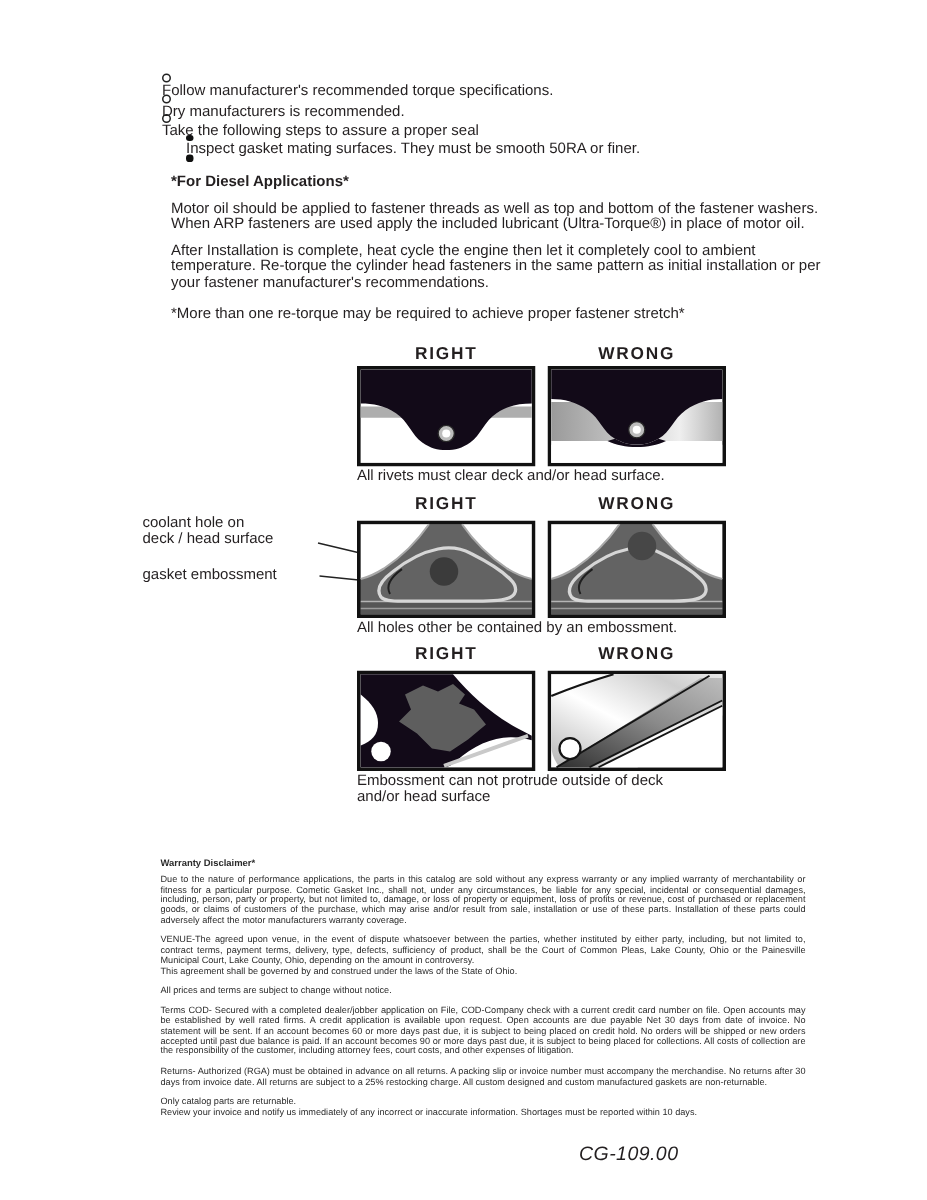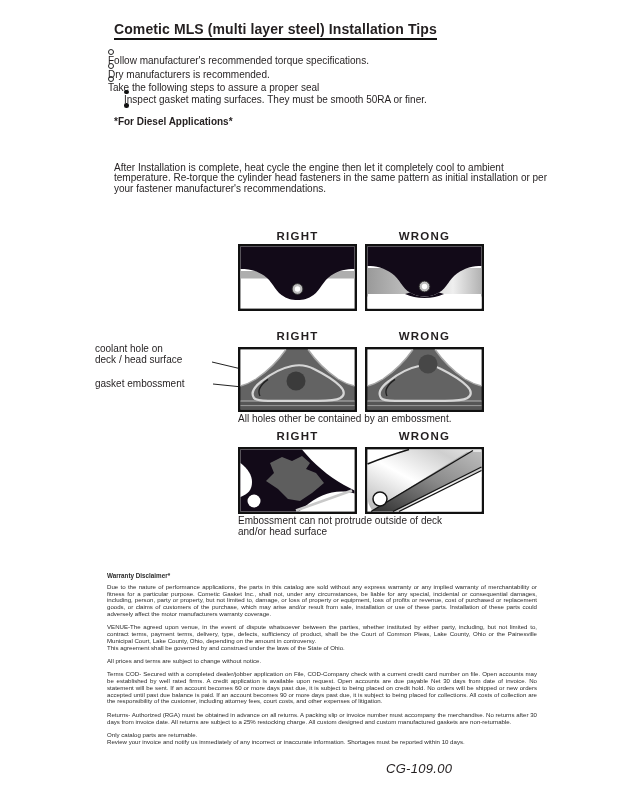--- a/index.html
+++ b/index.html
@@ -30,21 +30,20 @@
   .legal-p{margin:0;}
   .gap-before{margin-top:6.5px;}
   .doc-code{left:386px;top:761px;font-size:13px;letter-spacing:.3px;white-space:nowrap;font-style:italic;}
   svg{display:block;}
 </style>
 </head>
 <body>
 
 <div class="page">
 
-  <div class="abs title">Cometic MLS (multi layer steel) Installation Tips</div>
 
   <div class="abs bullets">
     <div class="bullet-row">
       <span class="gl-open"></span>
       <span>Follow manufacturer's recommended torque specifications.</span>
     </div>
     <div class="bullet-row">
       <span class="gl-open"></span>
       <span>Dry manufacturers is recommended.</span>
     </div>
@@ -55,21 +54,23 @@
     <div class="bullet-row sub">
       <span class="gl-fill"></span>
       <span>Inspect gasket mating surfaces.  They must be smooth 50RA or finer.</span>
     </div>
     <div class="bullet-row sub">
       <span class="gl-fill"></span>
     </div>
   </div>
 
   <div class="abs diesel-h">*For Diesel Applications*</div>
+  <div class="abs body-p p1">Motor oil should be applied to fastener threads as well as top and bottom of the fastener washers. When ARP fasteners are used apply the included lubricant (Ultra-Torque®) in place of motor oil.</div>
   <div class="abs body-p p2">After Installation is complete, heat cycle the engine then let it completely cool to ambient temperature. Re-torque the cylinder head fasteners in the same pattern as initial installation or per your fastener manufacturer's recommendations.</div>
+  <div class="abs body-p note">*More than one re-torque may be required to achieve proper fastener stretch*</div>
 
   <div class="abs rw-label" style="left:238px;top:230px">RIGHT</div>
   <div class="abs rw-label" style="left:365px;top:230px">WRONG</div>
 
   <div class="abs" style="left:238px;top:244px">
     <svg width="119" height="67" viewBox="0 0 119 67">
       <rect x="1.2" y="1.2" width="116.6" height="64.6" fill="#ffffff" stroke="#111111" stroke-width="2.4"></rect>
       <rect x="2.5" y="27" width="114" height="7.5" fill="#aeaeae"></rect>
       <path d="M2.5,2.5 H116.5 V25 C108,25 101,26.2 93,31.5 C85,36.8 82.5,46 75.5,51 C70,54.8 65.5,56 59.5,56 C53.5,56 49,54.8 43.5,51 C36.5,46 34,36.8 26,31.5 C18,26.2 11,25 2.5,25 Z" fill="#120a18"></path>
       <circle cx="59.5" cy="45" r="5.4" fill="#bdbdbd" stroke="#2a2a2a" stroke-width="0.9"></circle>
@@ -90,20 +91,21 @@
       <rect x="1.2" y="1.2" width="116.6" height="64.6" fill="#ffffff" stroke="#111111" stroke-width="2.4"></rect>
       <rect x="2.5" y="24" width="114" height="26" fill="url(#deckGrad)"></rect>
       <path d="M2.5,2.5 H116.5 V22 C108,22 100,23.8 92,29.5 C84,35.2 82,44 74,48.5 C68.5,51.5 64,52.5 59.5,52.5 C55,52.5 50.5,51.5 45,48.5 C37,44 35,35.2 27,29.5 C19,23.8 11,22 2.5,22 Z" fill="#120a18"></path>
       <circle cx="59.5" cy="42.5" r="5.4" fill="#bdbdbd" stroke="#2a2a2a" stroke-width="0.9"></circle>
       <circle cx="59.5" cy="42.5" r="2.7" fill="#ffffff"></circle>
       <rect x="2.5" y="52.5" width="114" height="12" fill="#ffffff"></rect>
       <path d="M40,50 C46,52.8 52,54 59.5,54 C67,54 73,52.8 79,50 L74,48.5 C68.5,51.5 64,52.5 59.5,52.5 C55,52.5 50.5,51.5 45,48.5 Z" fill="#120a18"></path>
     </svg>
   </div>
 
+  <div class="abs caption" style="left:238px;top:313px">All rivets must clear deck and/or head surface.</div>
 
   <div class="abs rw-label" style="left:238px;top:330px">RIGHT</div>
   <div class="abs rw-label" style="left:365px;top:330px">WRONG</div>
 
   <div class="abs ann" style="left:95px;top:344px">
     <div>coolant hole on</div>
     <div>deck / head surface</div>
   </div>
   <div class="abs ann" style="left:95px;top:379px">gasket embossment</div>
   <div class="abs" style="left:205px;top:355px">

